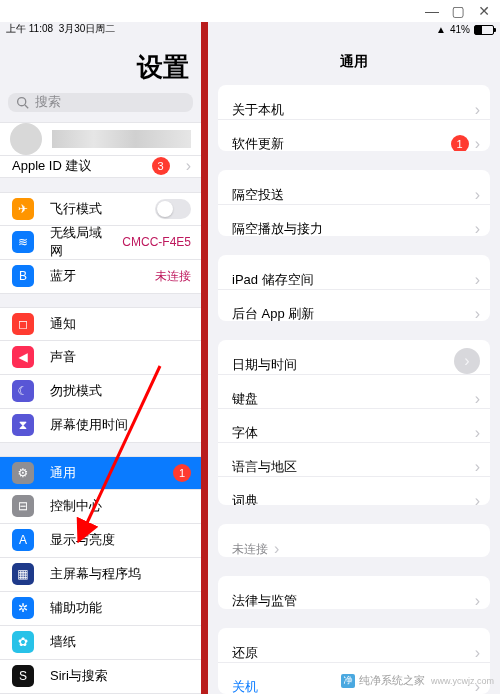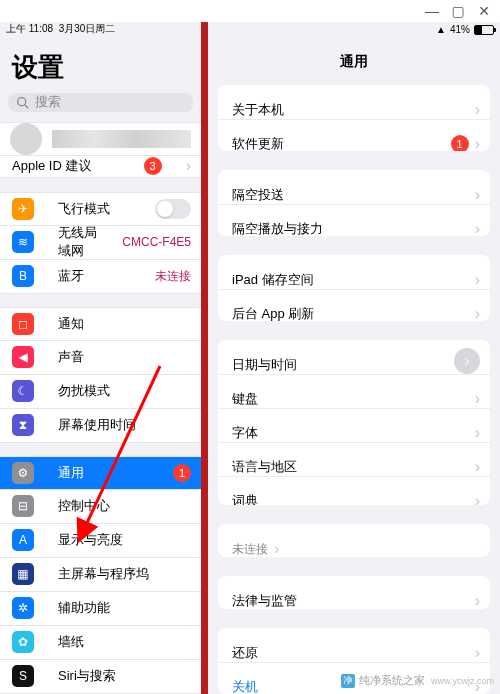--- a/index.html
+++ b/index.html
@@ -11,29 +11,29 @@
   .container { display: flex; height: 672px; }
   .left { width: 208px; background: #f2f2f6; border-right: 7px solid #b91c1c; display: flex; flex-direction: column; overflow: hidden; }
   .right { flex: 1; background: #f2f2f6; display: flex; flex-direction: column; overflow: hidden; }
 
   .status { height: 16px; font-size: 10px; display: flex; align-items: center; padding: 0 6px; color: #000; }
   .status.r { justify-content: flex-end; gap: 4px; }
   .battery { display: inline-block; width: 20px; height: 10px; border: 1px solid #000; border-radius: 2px; position: relative; }
   .battery::after { content: ""; position: absolute; right: -3px; top: 2px; width: 2px; height: 4px; background: #000; border-radius: 0 1px 1px 0; }
   .battery i { display: block; height: 100%; width: 41%; background: #000; }
 
-  .left h1 { font-size: 26px; font-weight: 700; padding: 14px 12px 8px; }
+  .left h1 { font-size: 26px; font-weight: 700; padding: 14px 12px 8px; text-align: right; }
   .search { margin: 0 8px 10px; background: #e4e4e8; border-radius: 8px; height: 28px; display: flex; align-items: center; padding: 0 8px; color: #8a8a8e; font-size: 13px; gap: 6px; }
   .search svg { width: 13px; height: 13px; }
 
   .profile { background: #fff; height: 46px; border-top: 1px solid #e5e5e9; border-bottom: 1px solid #e5e5e9; display: flex; align-items: center; padding: 0 10px; gap: 10px; }
   .avatar { width: 32px; height: 32px; border-radius: 50%; background: #d8d8d8; }
   .blur { flex: 1; height: 18px; background: linear-gradient(90deg,#d0d0d0,#e6e6e6 30%,#d0d0d0 60%,#e6e6e6); }
 
-  .row { background: #fff; height: 34px; display: flex; align-items: center; padding: 0 10px 0 12px; font-size: 13px; border-bottom: 1px solid #e5e5e9; gap: 24px; }
+  .row { background: #fff; height: 34px; display: flex; align-items: center; padding: 0 10px 0 12px; font-size: 13px; border-bottom: 1px solid #e5e5e9; gap: 16px; }
   .row.first { border-top: 1px solid #e5e5e9; }
   .row .lbl { flex: 1; color: #000; }
   .row .val { color: #be185d; font-size: 12px; }
   .row .badge { background: #ff3b30; color: #fff; width: 18px; height: 18px; border-radius: 9px; font-size: 11px; display: flex; align-items: center; justify-content: center; }
   .row.sel { background: #0a7bff; }
   .row.sel .lbl { color: #fff; }
   .row .ic { width: 22px; height: 22px; border-radius: 5px; display: flex; align-items: center; justify-content: center; color: #fff; font-size: 12px; }
   .chev { color: #c7c7cc; font-size: 16px; }
   .gap20 { height: 20px; }
 

